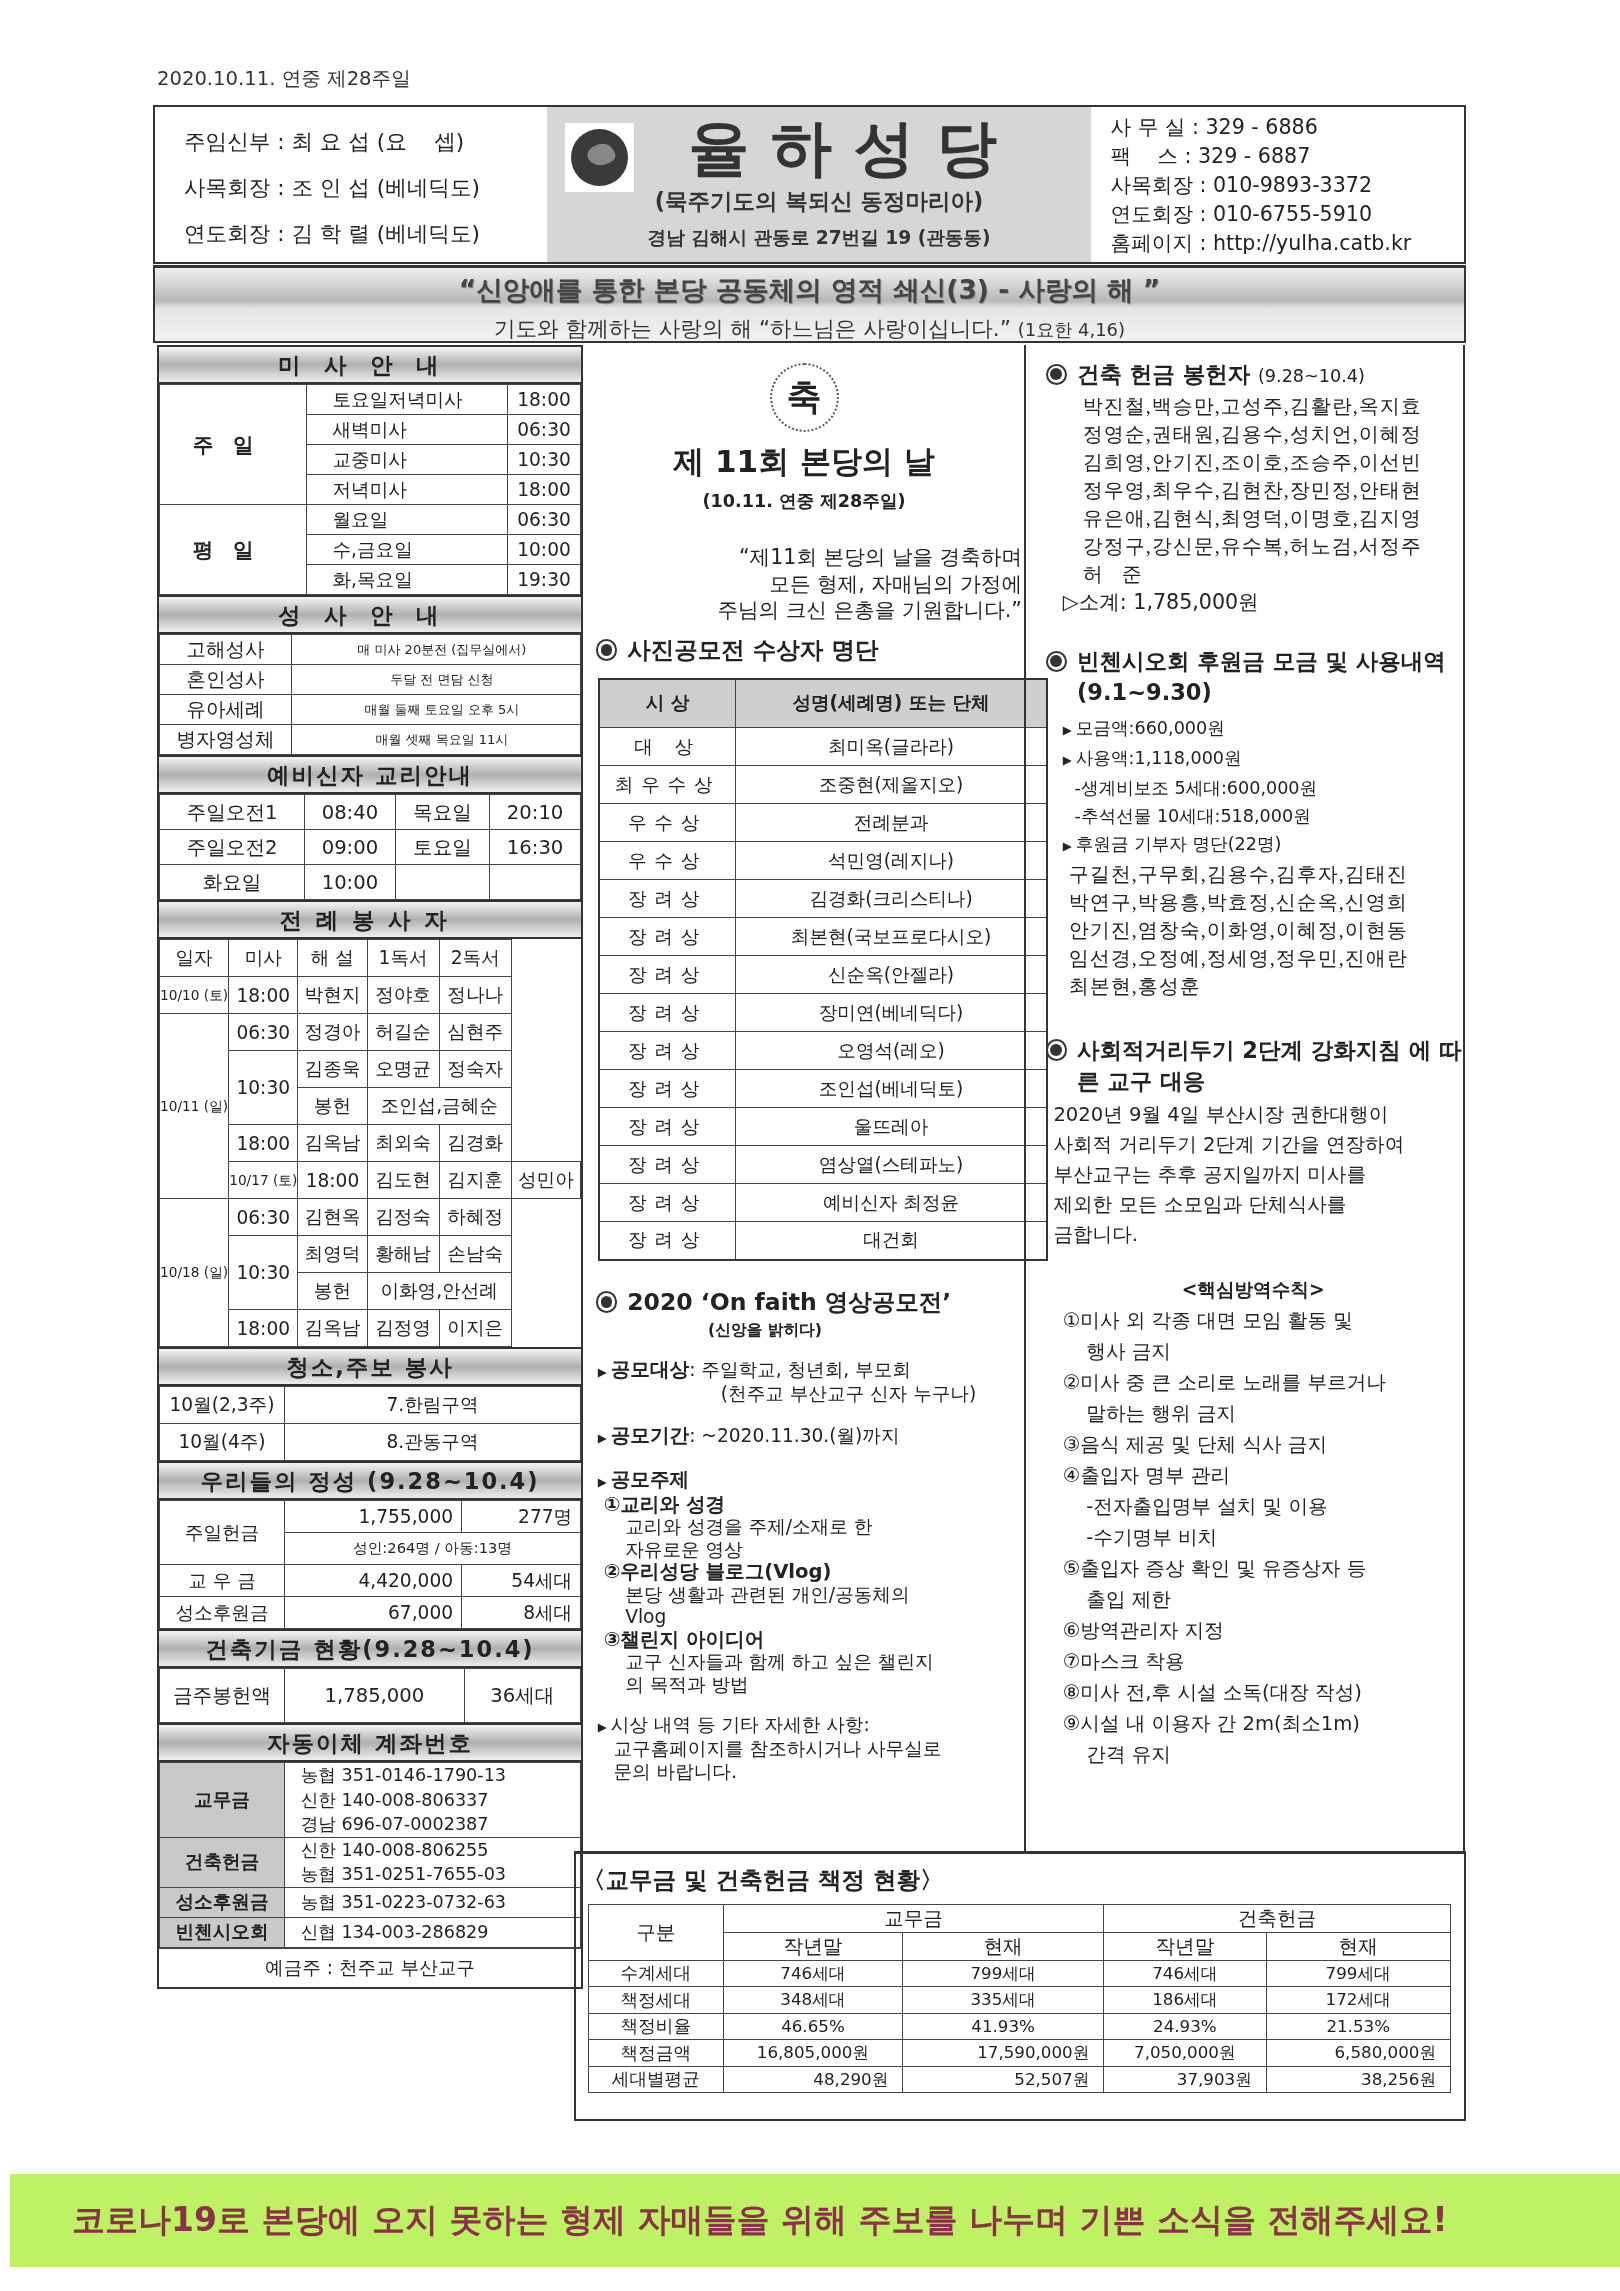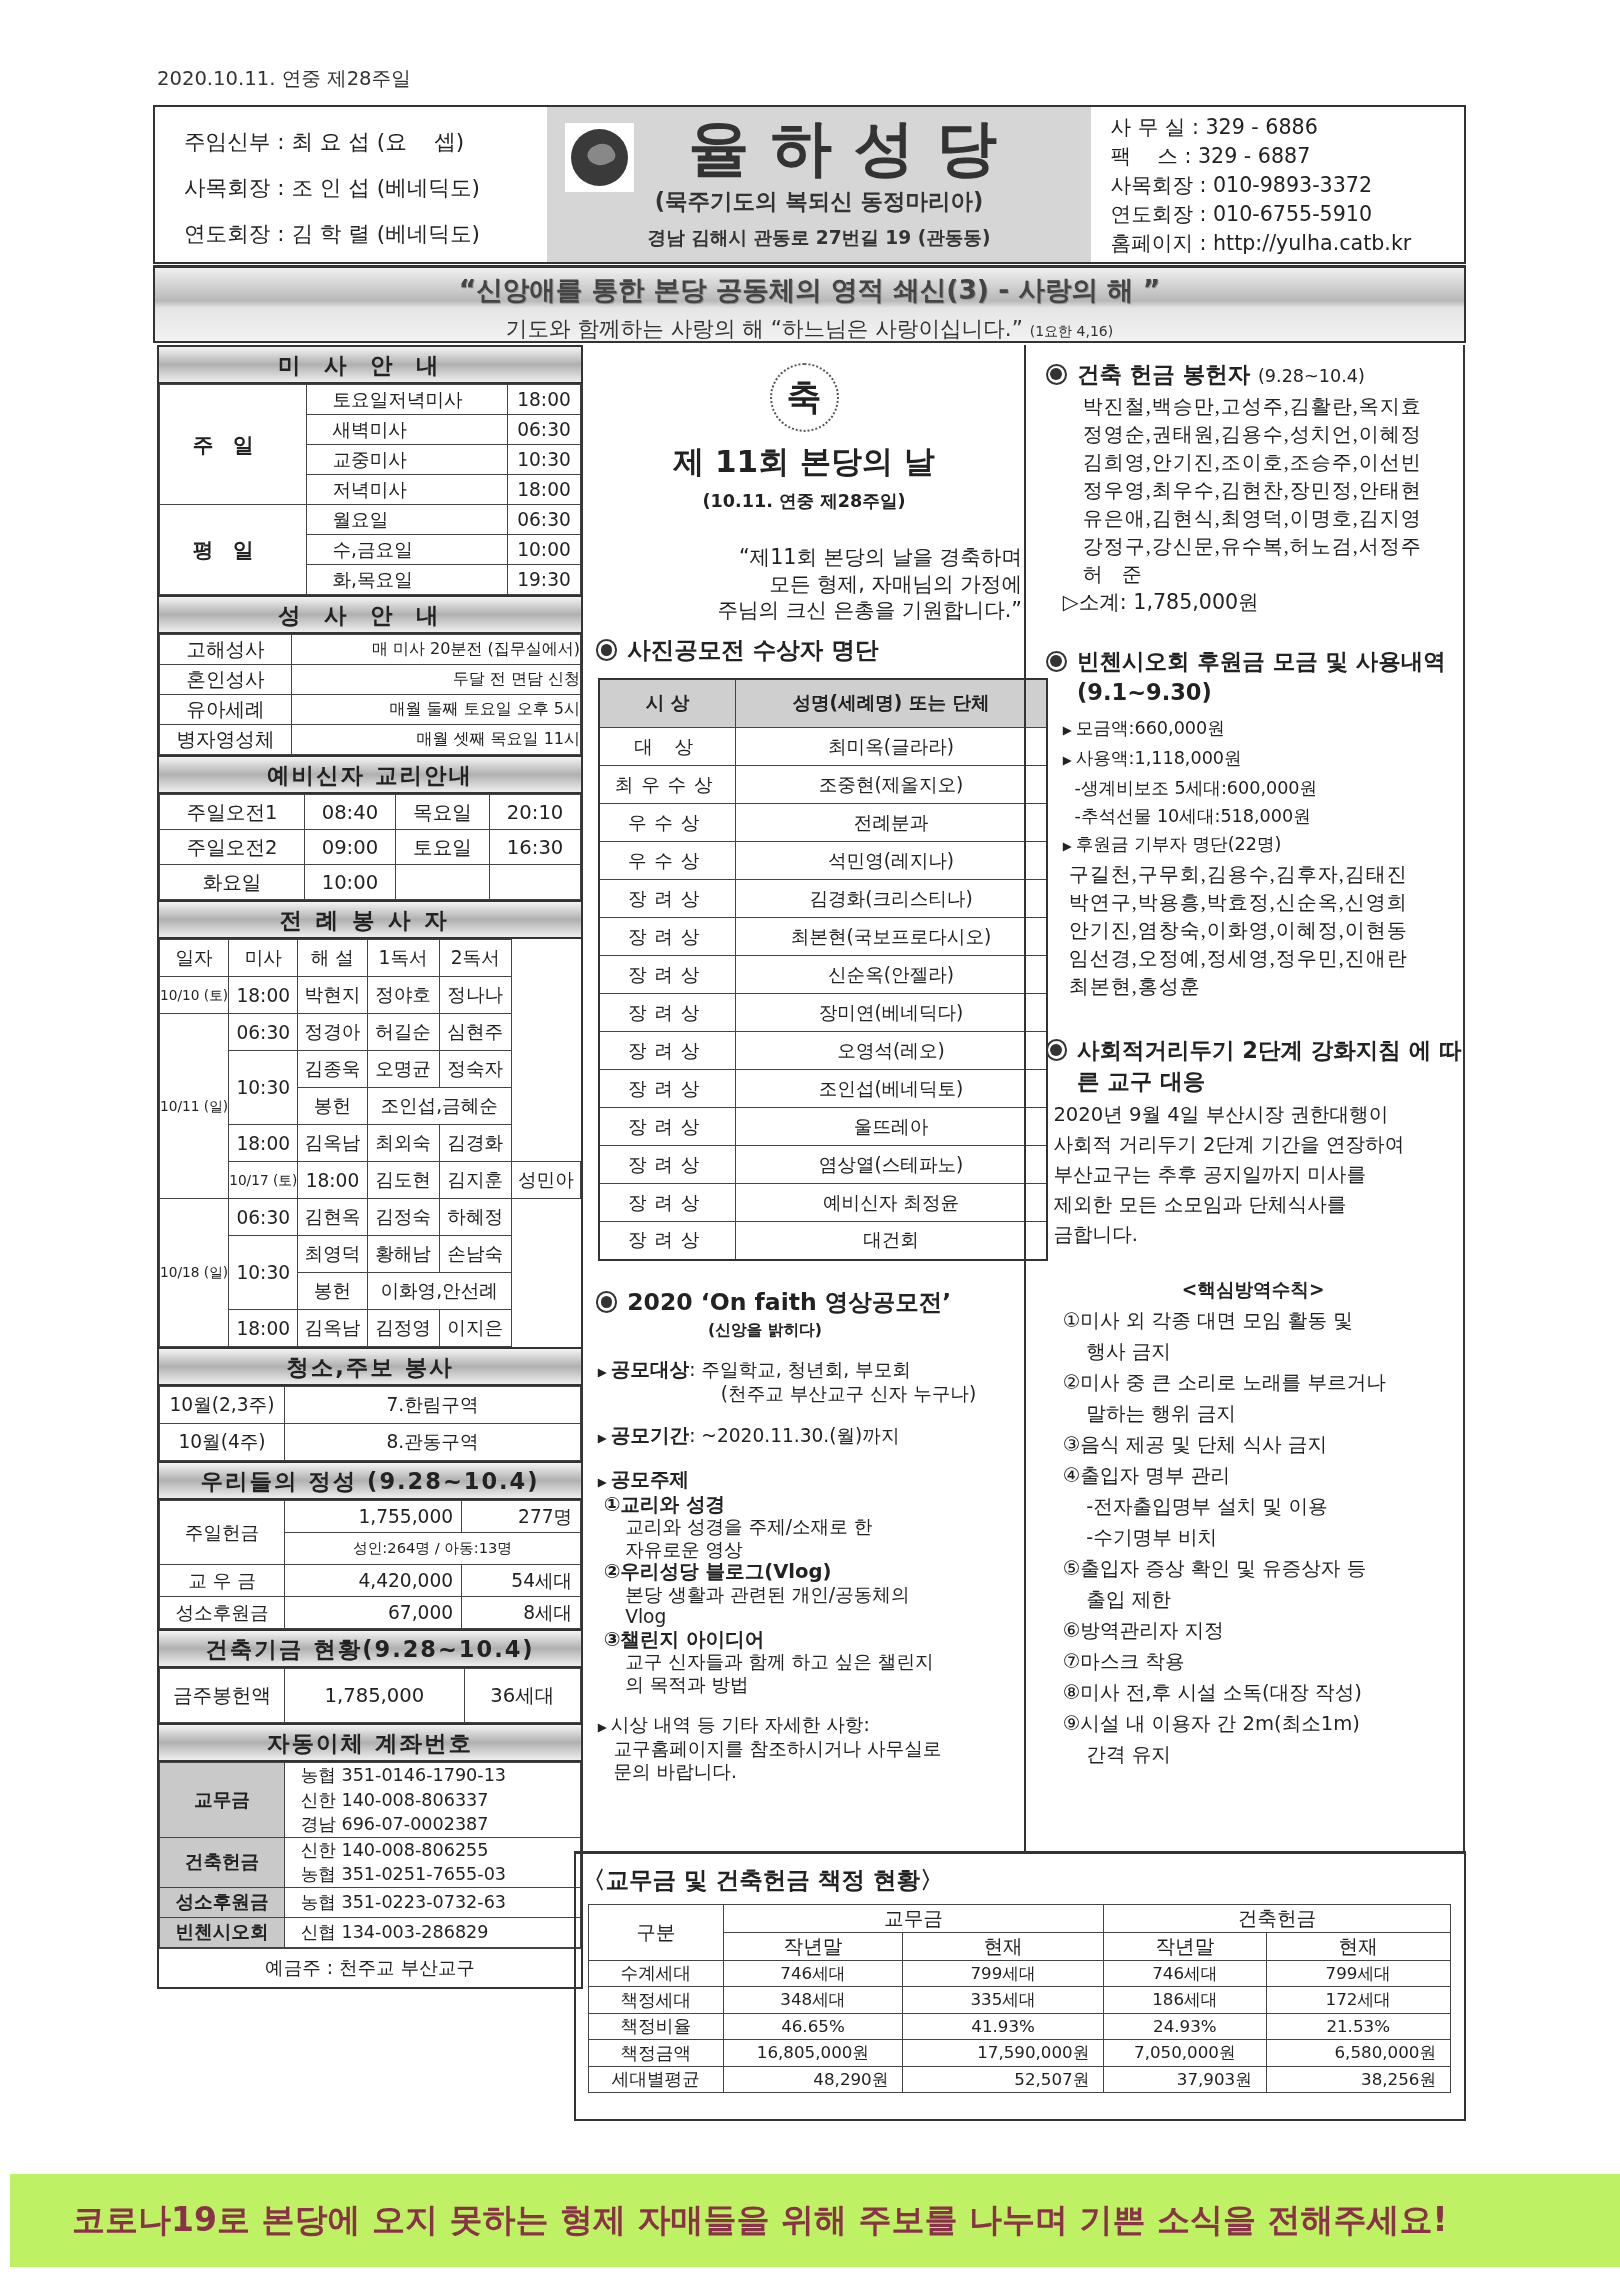--- a/index.html
+++ b/index.html
@@ -17,33 +17,33 @@
   .logo .globe { width: 57px; height: 57px; border-radius: 50%; background: #3a3a3a; position: relative; overflow: hidden; }
   .logo .globe:after { content: ""; position: absolute; left: 17.6px; top: 15.7px; width: 25.5px; height: 21.6px; background: #888; border-radius: 40% 60% 30% 70%; transform: rotate(-30deg); }
   .church-name { font-size: 61px; font-weight: bold; letter-spacing: 21.6px; padding-left: 69px; padding-top: 3.9px; color: #333; line-height: 73px; }
   .church-sub { font-size: 22.5px; font-weight: bold; color: #333; margin-top: 2px; }
   .church-addr { font-size: 18.6px; font-weight: bold; color: #333; margin-top: 7.8px; }
 
   
   .theme { left: 153px; top: 265px; width: 1313px; height: 78px; border: 2.9px solid #333; border-top: 3.9px solid #333; background: linear-gradient(#f0f0f0, #b8b8b8 45%, #e5e5e5 55%, #f2f2f2); text-align: center; }
   .theme-title { font-size: 26.5px; font-weight: bold; color: #444; padding-top: 3.9px; text-shadow: 1px 1px 0 #999; }
   .theme-sub { font-size: 21.6px; color: #333; margin-top: 5.9px; }
-  .theme-sub small { font-size: 14px; }
+  .theme-sub small { font-size: 18px; }
 
   
   .leftcol { left: 157px; top: 345px; width: 426px; border: 2.9px solid #333; border-top: none; }
   .sec-h { height: 39px; background: linear-gradient(#f4f4f4, #b0b0b0 50%, #eee); border-bottom: 2px solid #333; border-top: 2px solid #333; text-align: center; font-size: 22.5px; font-weight: bold; line-height: 37px; color: #222; letter-spacing: 2px; }
   .sec-h.wide { letter-spacing: 23.5px; }
   table { border-collapse: collapse; width: 100%; }
   td, th { border: 1.5px solid #444; font-size: 18.6px; text-align: center; height: 30px; font-weight: normal; white-space: nowrap; }
   .mass td { height: 30px; }
   .mass td.grp { font-weight: bold; letter-spacing: 19.6px; font-size: 20.6px; width: 147px; }
   .mass td.lbl { text-align: left; padding-left: 25.5px; width: 201px; }
   .sac td.k { width: 132px; font-size: 19.6px; }
-  .sac td.v { text-align: right; padding-left: 11.8px; font-size: 16px; }
+  .sac td.v { text-align: center; padding-left: 11.8px; font-size: 13px; }
   .cat td { height: 35px; font-size: 19.6px; }
   .lit td, .lit th { height: 37px; font-size: 18.6px; }
   .lit td.date { font-size: 13.7px; line-height: 14.7px; }
   .clean td { height: 37px; font-size: 18.6px; }
   .off td { height: 32px; font-size: 18.6px; }
   .off td.r { text-align: right; padding-right: 7.8px; }
   .bld td { height: 54px; font-size: 19.6px; }
   .acct td.k { width: 125px; background: #c9c9c9; font-weight: bold; font-size: 18.6px; }
   .acct td.v { text-align: left; padding-left: 15.7px; font-size: 17.6px; line-height: 24.5px; }
   .owner { text-align: center; font-size: 18.6px; height: 39px; line-height: 37px; border-top: 1.5px solid #444; }

